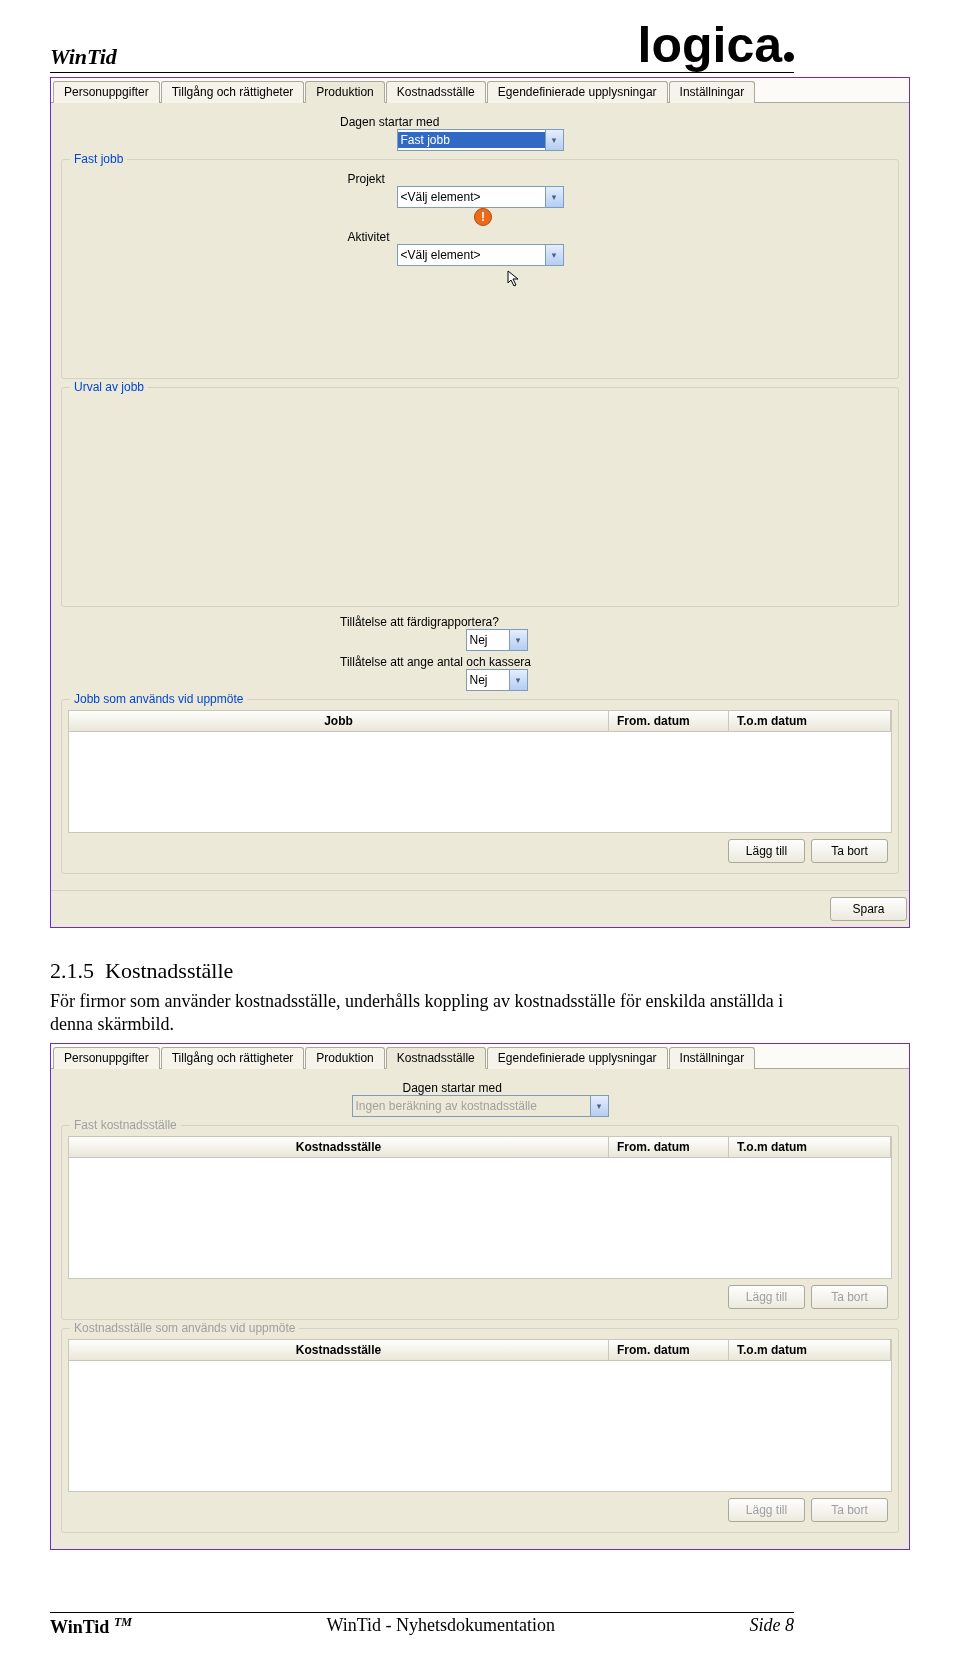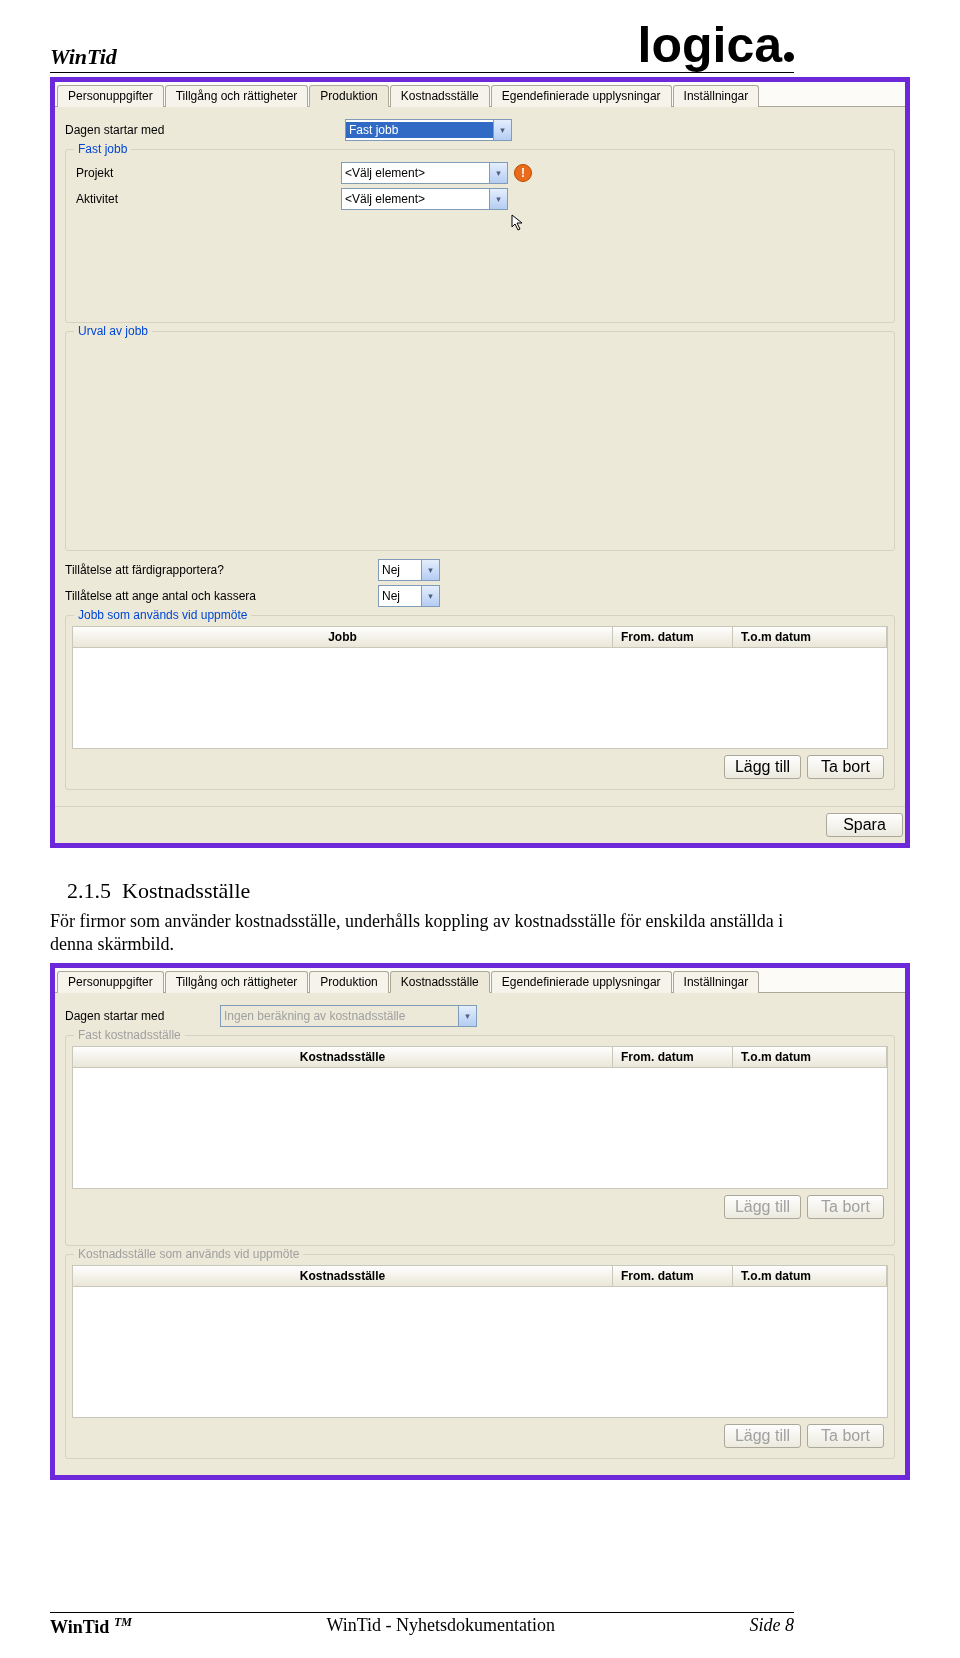--- a/index.html
+++ b/index.html
@@ -2,27 +2,27 @@
 <html><head>
 <meta charset="utf-8">
 <style>
   body { margin:0; font-family: "Times New Roman", serif; color:#000; background:#fff; }
   .page { width:844px; min-height:1658px; padding:20px 50px 0 50px; box-sizing:border-box; position:relative; }
   .hdr { display:flex; justify-content:space-between; align-items:flex-end; border-bottom:1px solid #000; padding-bottom:2px; margin-bottom:4px; }
   .hdr-title { font-style:italic; font-weight:bold; font-size:22px; }
   .logo { font-family: Arial, sans-serif; font-size:50px; font-weight:bold; letter-spacing:0; line-height:1; display:flex; align-items:center; }
   .logo .dot { width:10px; height:10px; background:#000; border-radius:50%; margin-left:2px; align-self:flex-end; margin-bottom:8px; }
 
-  .ui { font-family: Tahoma, Arial, sans-serif; font-size:12px; background:#ece9d8; border:5px solid #6d28d9; box-sizing:border-box; }
+  .ui { font-family: Tahoma, Arial, sans-serif; font-size:12px; background:#ece9d8; border:1px solid #6d28d9; box-sizing:border-box; }
   .tabs { display:flex; background:#fcfbf7; padding:2px 2px 0 2px; border-bottom:1px solid #aca899; }
   .tab { padding:3px 10px; border:1px solid #aca899; border-bottom:none; background:#f5f3ea; margin-right:1px; border-radius:3px 3px 0 0; cursor:default; position:relative; top:1px; }
   .tab.active { background:#ece9d8; font-weight:normal; border-bottom:1px solid #ece9d8; }
 
   .form-body { padding:8px 10px; }
-  .row { display:flex; align-items:center; margin:4px 0; }
+  .row { display:flex; align-items:center; margin:4px 0;flex-direction:column; }
   .lbl { width:280px; }
 
   .combo { display:flex; width:165px; height:20px; border:1px solid #7f9db9; background:#fff; align-items:center; }
   .combo.sel .txt { background:#316ac5; color:#fff; }
   .combo .txt { flex:1; padding:1px 3px; }
   .combo .arrow { width:17px; height:100%; background:linear-gradient(#e4eefd,#b5cdf3); border-left:1px solid #7f9db9; display:flex; align-items:center; justify-content:center; color:#4d6185; font-size:9px; }
   .combo.small { width:60px;margin-left:33px; }
   .combo.med { width:255px; }
   .combo.disabled { background:#ece9d8; color:#a0a0a0; }
   .combo.disabled .txt { color:#a0a0a0; }
@@ -31,24 +31,24 @@
   .fieldset > .legend { position:absolute; top:-8px; left:8px; background:#ece9d8; padding:0 4px; color:#0046d5; font-size:12px; }
   .fieldset.dis > .legend { color:#a0a0a0; }
 
   .warn-icon { width:16px; height:16px; border-radius:50%; background:#ec6b1a; color:#fff; display:inline-flex; align-items:center; justify-content:center; font-weight:bold; font-size:12px; margin-left:6px; border:1px solid #b84900; }
 
   .thead { display:flex; background:linear-gradient(#fefefe,#eae7d8); border:1px solid #c9c7ba; height:20px; align-items:center;font-weight:bold; }
   .th { padding:2px 8px; border-right:1px solid #c9c7ba; height:100%; box-sizing:border-box; display:flex; align-items:center; }
   .tbody { background:#fff; border:1px solid #c9c7ba; border-top:none; }
 
   .btnrow { display:flex; justify-content:flex-end; gap:6px; padding:6px 4px; }
-  .btn { min-width:75px; height:22px; background:linear-gradient(#fefefe,#eceade); border:1px solid #aca899; border-radius:3px; font-size:16px; font-family:inherit; display:flex; align-items:center; justify-content:center; }
+  .btn { min-width:75px; height:22px; background:linear-gradient(#fefefe,#eceade); border:1px solid #aca899; border-radius:3px; font-size:12px; font-family:inherit; display:flex; align-items:center; justify-content:center; }
   .btn.dis { color:#a0a0a0; }
 
-  .section-h { font-family:"Times New Roman", serif; font-size:22px; margin:30px 17px 6px; }
+  .section-h { font-family:"Times New Roman", serif; font-size:22px; margin:30px 0 6px; }
   .section-p { font-family:"Times New Roman", serif; font-size:18px; line-height:1.3; margin:0 0 6px; }
 
   .ftr { position:absolute; bottom:20px; left:50px; right:50px; border-top:1px solid #000; display:flex; justify-content:space-between; padding-top:2px; font-size:18px; }
   .ftr .l { font-weight:bold; }
   .ftr .l sup { font-size:12px; font-style:italic; }
   .ftr .c { }
   .ftr .r { font-style:italic; }
 </style>
 </head>
 <body>
@@ -158,21 +158,21 @@
     </div>
     <div class="form-body">
       <div class="row">
         <div class="lbl" style="width:155px">Dagen startar med</div>
         <div class="combo med disabled">
           <div class="txt">Ingen beräkning av kostnadsställe</div>
           <div class="arrow">▾</div>
         </div>
       </div>
 
-      <div class="fieldset dis" style="padding:10px 6px 20px;">
+      <div class="fieldset dis" style="padding:10px 6px 4px;">
         <div class="legend">Fast kostnadsställe</div>
         <div class="thead">
           <div class="th" style="flex:0 0 540px; justify-content:center;">Kostnadsställe</div>
           <div class="th" style="flex:0 0 120px">From. datum</div>
           <div class="th" style="flex:1">T.o.m datum</div>
         </div>
         <div class="tbody" style="height:120px"></div>
         <div class="btnrow">
           <div class="btn dis">Lägg till</div>
           <div class="btn dis">Ta bort</div>

